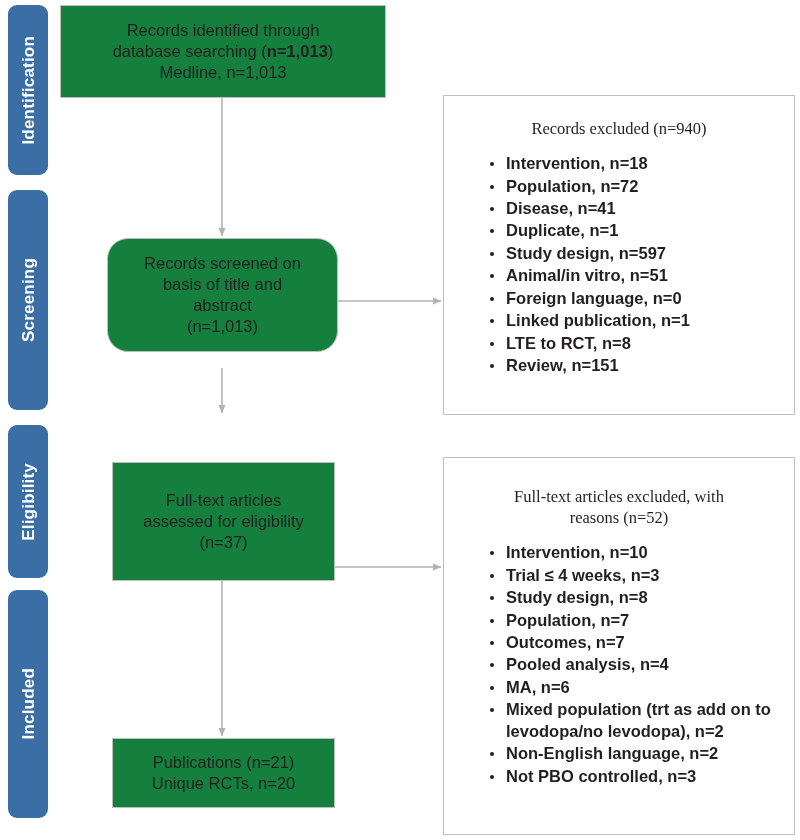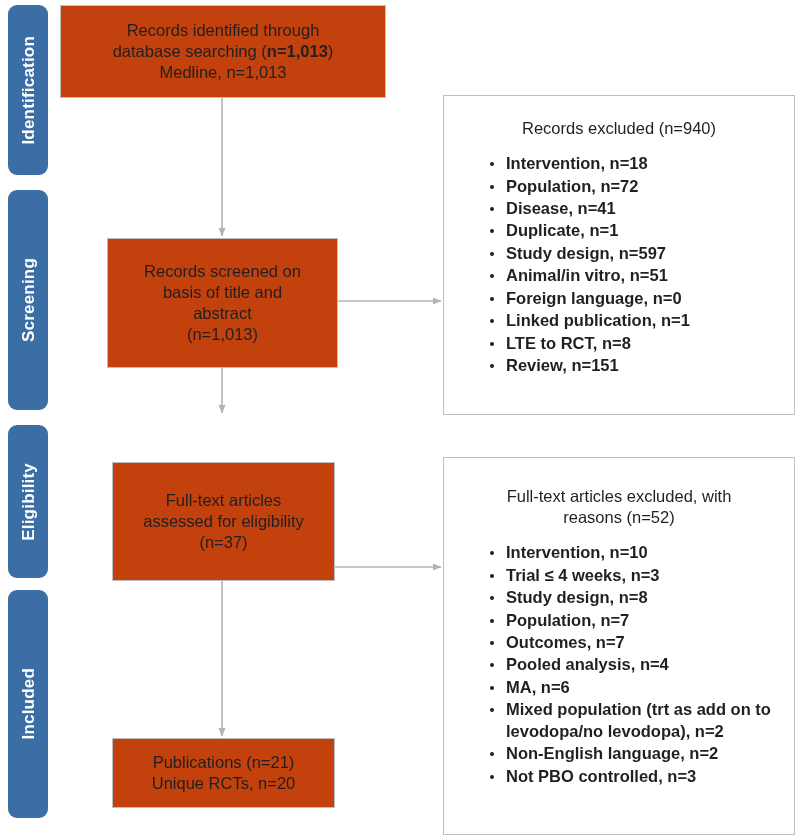--- a/index.html
+++ b/index.html
@@ -40,21 +40,21 @@
     transform: rotate(180deg);
     white-space: nowrap;
     line-height: 1;
   }
 
   
   .flow-box {
     position: absolute;
     box-sizing: border-box;
     border: 1px solid #bfbfbf;
-    background: #c2410c;
+    background: #15803d;
     display: flex;
     align-items: center;
     justify-content: center;
     text-align: center;
     font-size: 16.5px;
     line-height: 1.28;
     color: #231f20;
     padding: 4px 8px;
   }
   .flow-box .bx-text { width: 100%; }
@@ -66,20 +66,21 @@
     box-sizing: border-box;
     border: 1px solid #bfbfbf;
     background: #ffffff;
     color: #231f20;
   }
   .panel-title {
     text-align: center;
     font-size: 16.5px;
     line-height: 1.28;
     padding: 0 26px;
+    font-family: Liberation Serif, serif;
   }
   .panel-list {
     margin: 0;
     padding: 0;
     list-style: none;
     font-size: 16.5px;
     line-height: 1.30;
     font-weight: bold;
   }
   .panel-list li {
@@ -145,21 +146,21 @@
   </div>
 
   <div class="flow-box" style="left:60px; top:5px; width:326px; height:93px;">
     <div class="bx-text">
       <div>Records identified through</div>
       <div><span>database searching (</span><b>n=1,013</b><span>)</span></div>
       <div>Medline, n=1,013</div>
     </div>
   </div>
 
-  <div class="flow-box" style="left:107px; top:238px; width:231px; height:130px;">
+  <div class="flow-box" style="left:107px; top:238px; width:231px; height:114px;border-radius:21px;">
     <div class="bx-text">
       <div>Records screened on</div>
       <div>basis of title and</div>
       <div>abstract</div>
       <div>(n=1,013)</div>
     </div>
   </div>
 
   <div class="flow-box" style="left:112px; top:415px; width:223px; height:119px;margin-top:47px;">
     <div class="bx-text">

